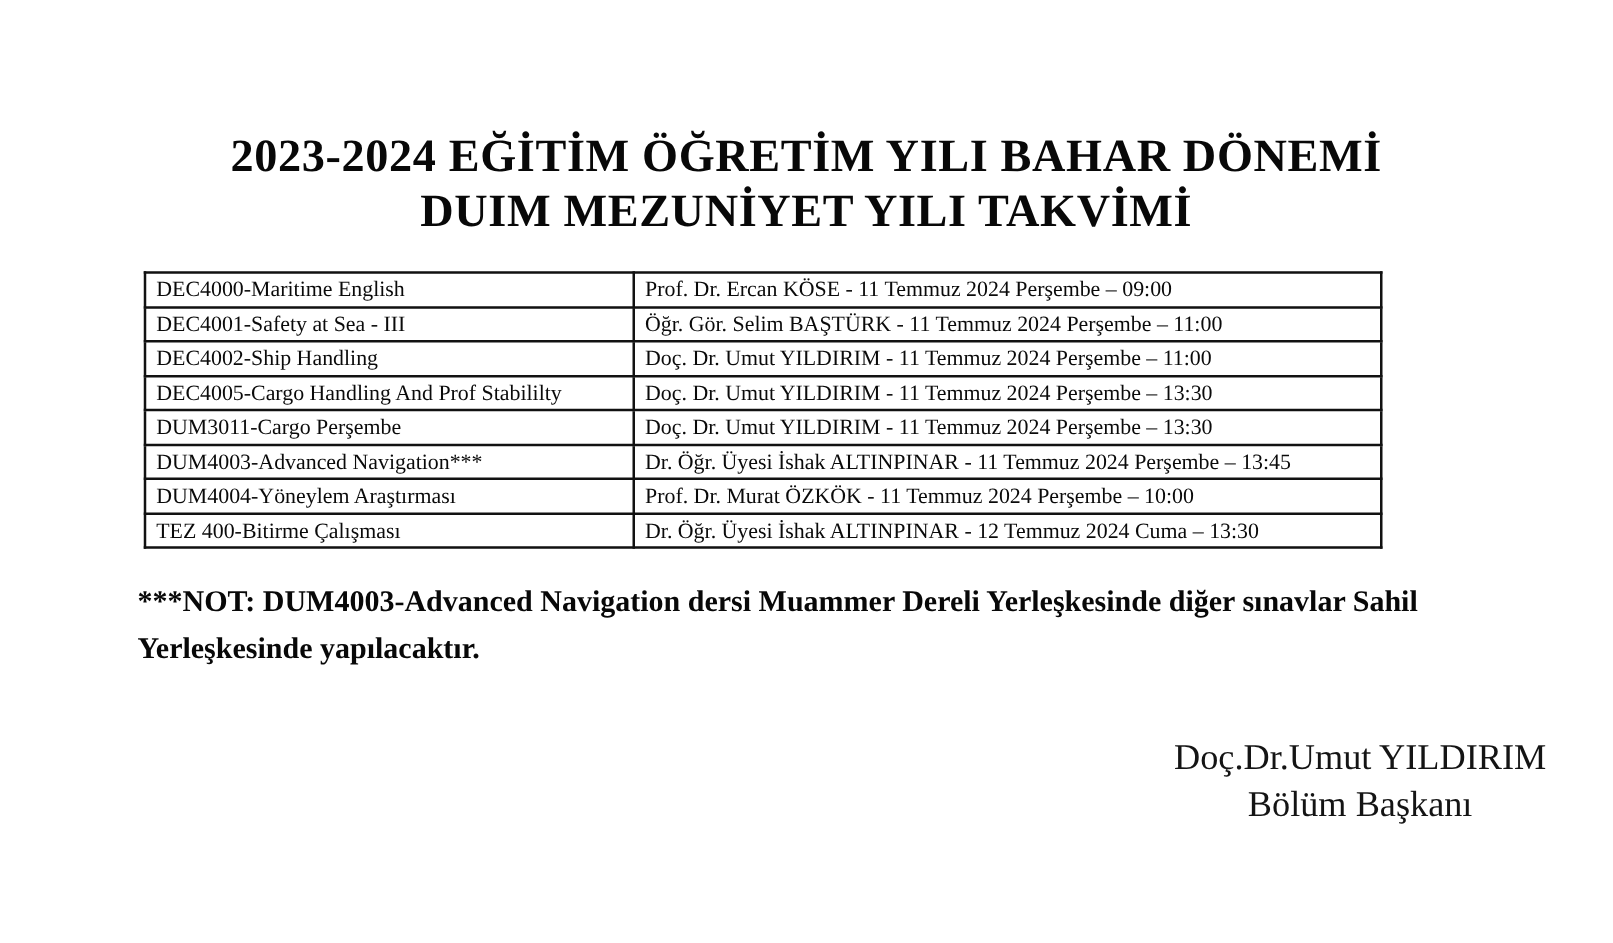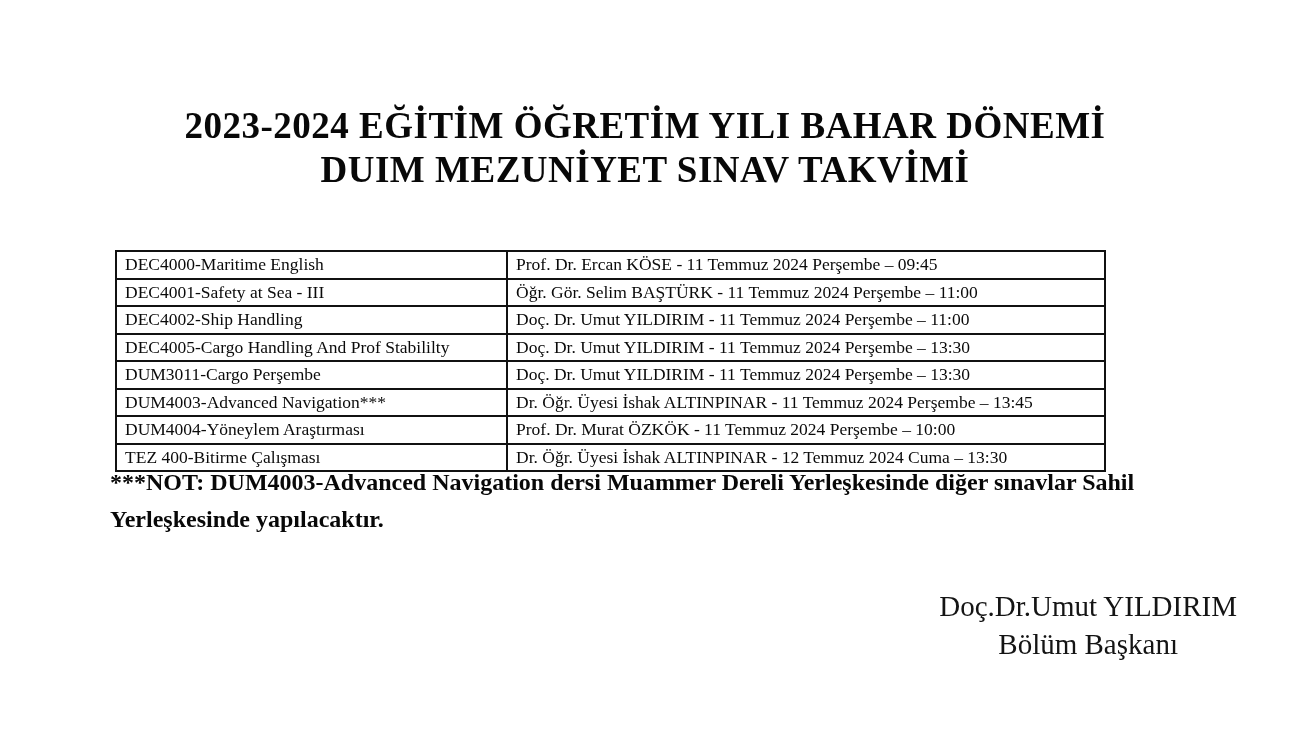--- a/index.html
+++ b/index.html
@@ -25,21 +25,21 @@
     line-height: 1.18;
     letter-spacing: 0.5px;
     color: #080808;
   }
   .title-line {
     display: block;
   }
   table.schedule {
     position: absolute;
     left: 115px;
-    top: 214px;
+    top: 181px;
     width: 957px;
     border-collapse: collapse;
     table-layout: fixed;
   }
   table.schedule td {
     border: 2px solid #111111;
     font-size: 17.5px;
     height: 23.5px;
     padding: 1px 6px 1px 8px;
     vertical-align: middle;
@@ -70,28 +70,28 @@
     color: #141414;
   }
 </style>
 </head>
 <body>
 
 <div class="page">
 
   <h1 class="title">
     <span class="title-line">2023-2024 EĞİTİM ÖĞRETİM YILI BAHAR DÖNEMİ</span>
-    <span class="title-line">DUIM MEZUNİYET SINAV TAKVİMİ</span>
+    <span class="title-line">DUIM MEZUNİYET YILI TAKVİMİ</span>
   </h1>
 
   <table class="schedule">
     <tbody id="schedule-body">
         <tr>
           <td class="col-course">DEC4000-Maritime English</td>
-          <td class="col-exam">Prof. Dr. Ercan KÖSE - 11 Temmuz 2024 Perşembe – 09:45</td>
+          <td class="col-exam">Prof. Dr. Ercan KÖSE - 11 Temmuz 2024 Perşembe – 09:00</td>
         </tr>
         <tr>
           <td class="col-course">DEC4001-Safety at Sea - III</td>
           <td class="col-exam">Öğr. Gör. Selim BAŞTÜRK - 11 Temmuz 2024 Perşembe – 11:00</td>
         </tr>
         <tr>
           <td class="col-course">DEC4002-Ship Handling</td>
           <td class="col-exam">Doç. Dr. Umut YILDIRIM - 11 Temmuz 2024 Perşembe – 11:00</td>
         </tr>
         <tr>

